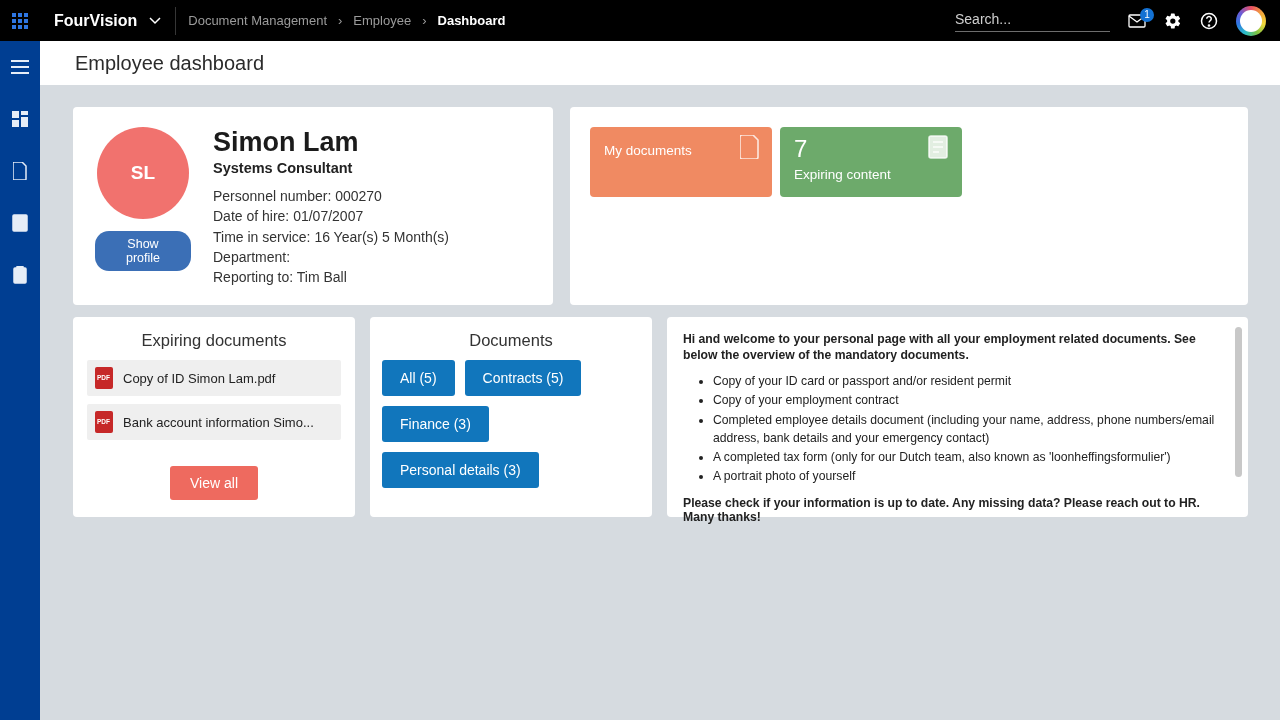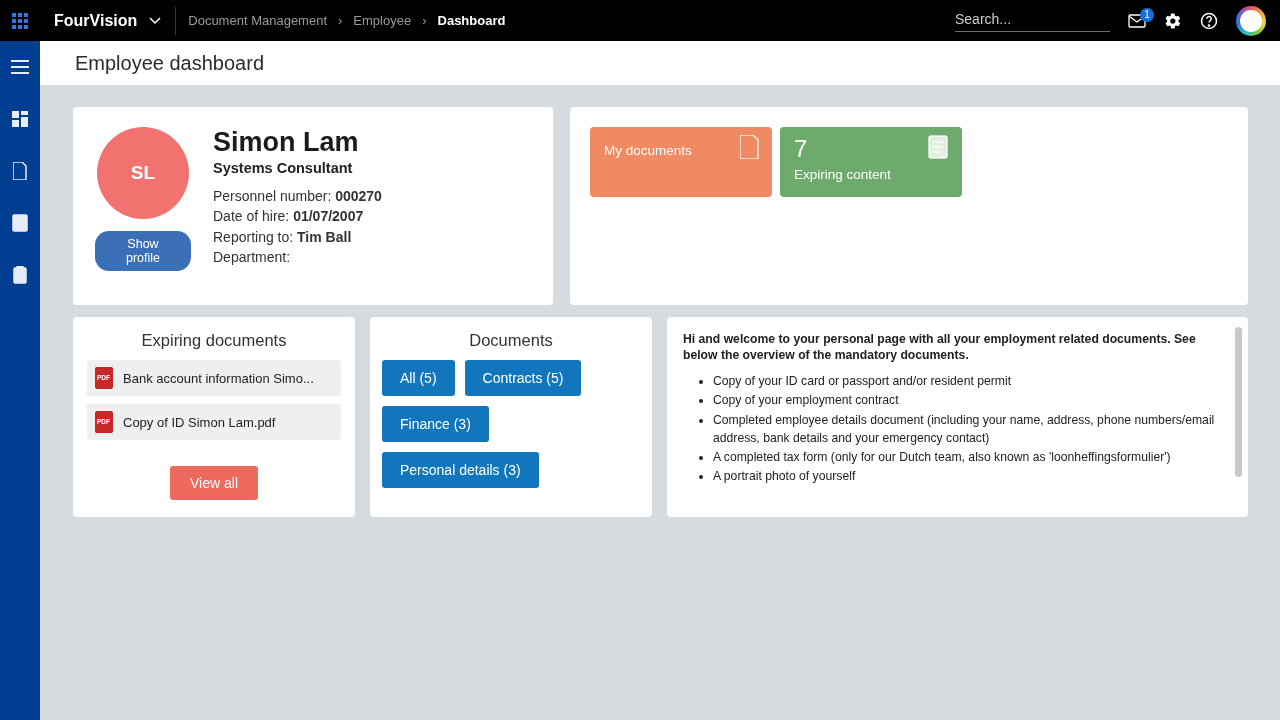--- a/index.html
+++ b/index.html
@@ -37,21 +37,21 @@
 
   .profile-card { left:33px; top:22px; width:480px; height:198px; padding:20px 22px; display:flex; }
   .avatar-col { width:96px; display:flex; flex-direction:column; align-items:center; }
   .big-avatar { width:92px; height:92px; border-radius:50%; background:#f1726e; color:#fff; display:flex; align-items:center; justify-content:center; font-size:19px; font-weight:700; }
   .show-profile { margin-top:12px; background:#3b6fb6; color:#fff; border:none; border-radius:14px; padding:6px 14px; font-size:12.5px; cursor:pointer; }
   .info-col { margin-left:22px; }
   .emp-name { font-size:27px; font-weight:700; color:#1b1b1b; }
   .emp-title { font-size:14.5px; font-weight:600; color:#222; margin-top:2px; margin-bottom:10px; }
   .info-row { font-size:14px; color:#333; line-height:1.45; }
   .info-row .lbl { font-weight:400; }
-  .info-row .val { font-weight:700;margin-top:32px; }
+  .info-row .val { font-weight:400;margin-top:32px; }
 
   .tiles-card { left:530px; top:22px; width:678px; height:198px; padding:20px 20px; }
   .tiles-row { display:flex; gap:8px; }
   .tile { width:182px; height:70px; border-radius:4px; color:#fff; padding:10px 14px 8px 14px; position:relative; cursor:pointer; }
   .tile-orange { background:#f08a62; }
   .tile-green  { background:#6daa6b; }
   .tile-num { font-size:24px; font-weight:400; line-height:1; }
   .tile-label { font-size:13.5px; margin-top:6px; }
   .tile-icon { position:absolute; right:12px; top:8px; }
   .tile-icon svg { fill:#ffffffcc; }
@@ -180,22 +180,23 @@
   <div class="card profile-card">
     <div class="avatar-col">
       <div class="big-avatar">SL</div>
       <button class="show-profile">Show profile</button>
     </div>
     <div class="info-col">
       <div class="emp-name">Simon Lam</div>
       <div class="emp-title">Systems Consultant</div>
       <div class="info-row"><span class="lbl">Personnel number: </span><span class="val">000270</span></div>
       <div class="info-row"><span class="lbl">Date of hire: </span><span class="val">01/07/2007</span></div>
+      <div class="info-row"><span class="lbl">Time in service: </span><span class="val">16 Year(s) 5 Month(s)</span></div>
+      <div class="info-row"><span class="lbl">Department:</span><span class="val"></span></div>
       <div class="info-row"><span class="lbl">Reporting to: </span><span class="val">Tim Ball</span></div>
-      <div class="info-row"><span class="lbl">Department:</span><span class="val"></span></div>
     </div>
   </div>
 
   <div class="card tiles-card">
     <div class="tiles-row">
       <div class="tile tile-orange">
         <div class="tile-label">My documents</div>
         <span class="tile-icon"><svg width="20" height="24" viewBox="0 0 20 24">
               <path d="M2 0h11l5 5v17a2 2 0 0 1-2 2H2a2 2 0 0 1-2-2V2a2 2 0 0 1 2-2z" fill="none" stroke="#ffffffcc" stroke-width="1.6"></path>
             </svg></span>
@@ -210,25 +211,25 @@
               <line x1="5" y1="17" x2="11" y2="17"></line>
             </svg></span>
       </div>
     </div>
   </div>
 
   <div class="card expiring-card">
     <div class="section-title">Expiring documents</div>
     <div class="doc-row">
       <div class="pdf-badge"></div>
-      <div class="doc-name">Bank account information Simo...</div>
+      <div class="doc-name">Copy of ID Simon Lam.pdf</div>
     </div>
     <div class="doc-row">
       <div class="pdf-badge"></div>
-      <div class="doc-name">Copy of ID Simon Lam.pdf</div>
+      <div class="doc-name">Bank account information Simo...</div>
     </div>
     <button class="view-all">View all</button>
   </div>
 
   <div class="card docs-card">
     <div class="section-title">Documents</div>
     <div class="chips">
       <button class="chip">All (5)</button>
       <button class="chip">Contracts (5)</button>
       <button class="chip">Finance (3)</button>
@@ -238,16 +239,17 @@
 
   <div class="card welcome-card">
     <div class="welcome-text">Hi and welcome to your personal page with all your employment related documents. See below the overview of the mandatory documents.</div>
     <ul class="welcome-list">
       <li>Copy of your ID card or passport and/or resident permit</li>
       <li>Copy of your employment contract</li>
       <li>Completed employee details document (including your name, address, phone numbers/email address, bank details and your emergency contact)</li>
       <li>A completed tax form (only for our Dutch team, also known as 'loonheffingsformulier')</li>
       <li>A portrait photo of yourself</li>
     </ul>
+    <div class="welcome-foot">Please check if your information is up to date. Any missing data? Please reach out to HR. Many thanks!</div>
     <div class="welcome-scroll"></div>
   </div>
 
 </div>
 
 </body></html>

